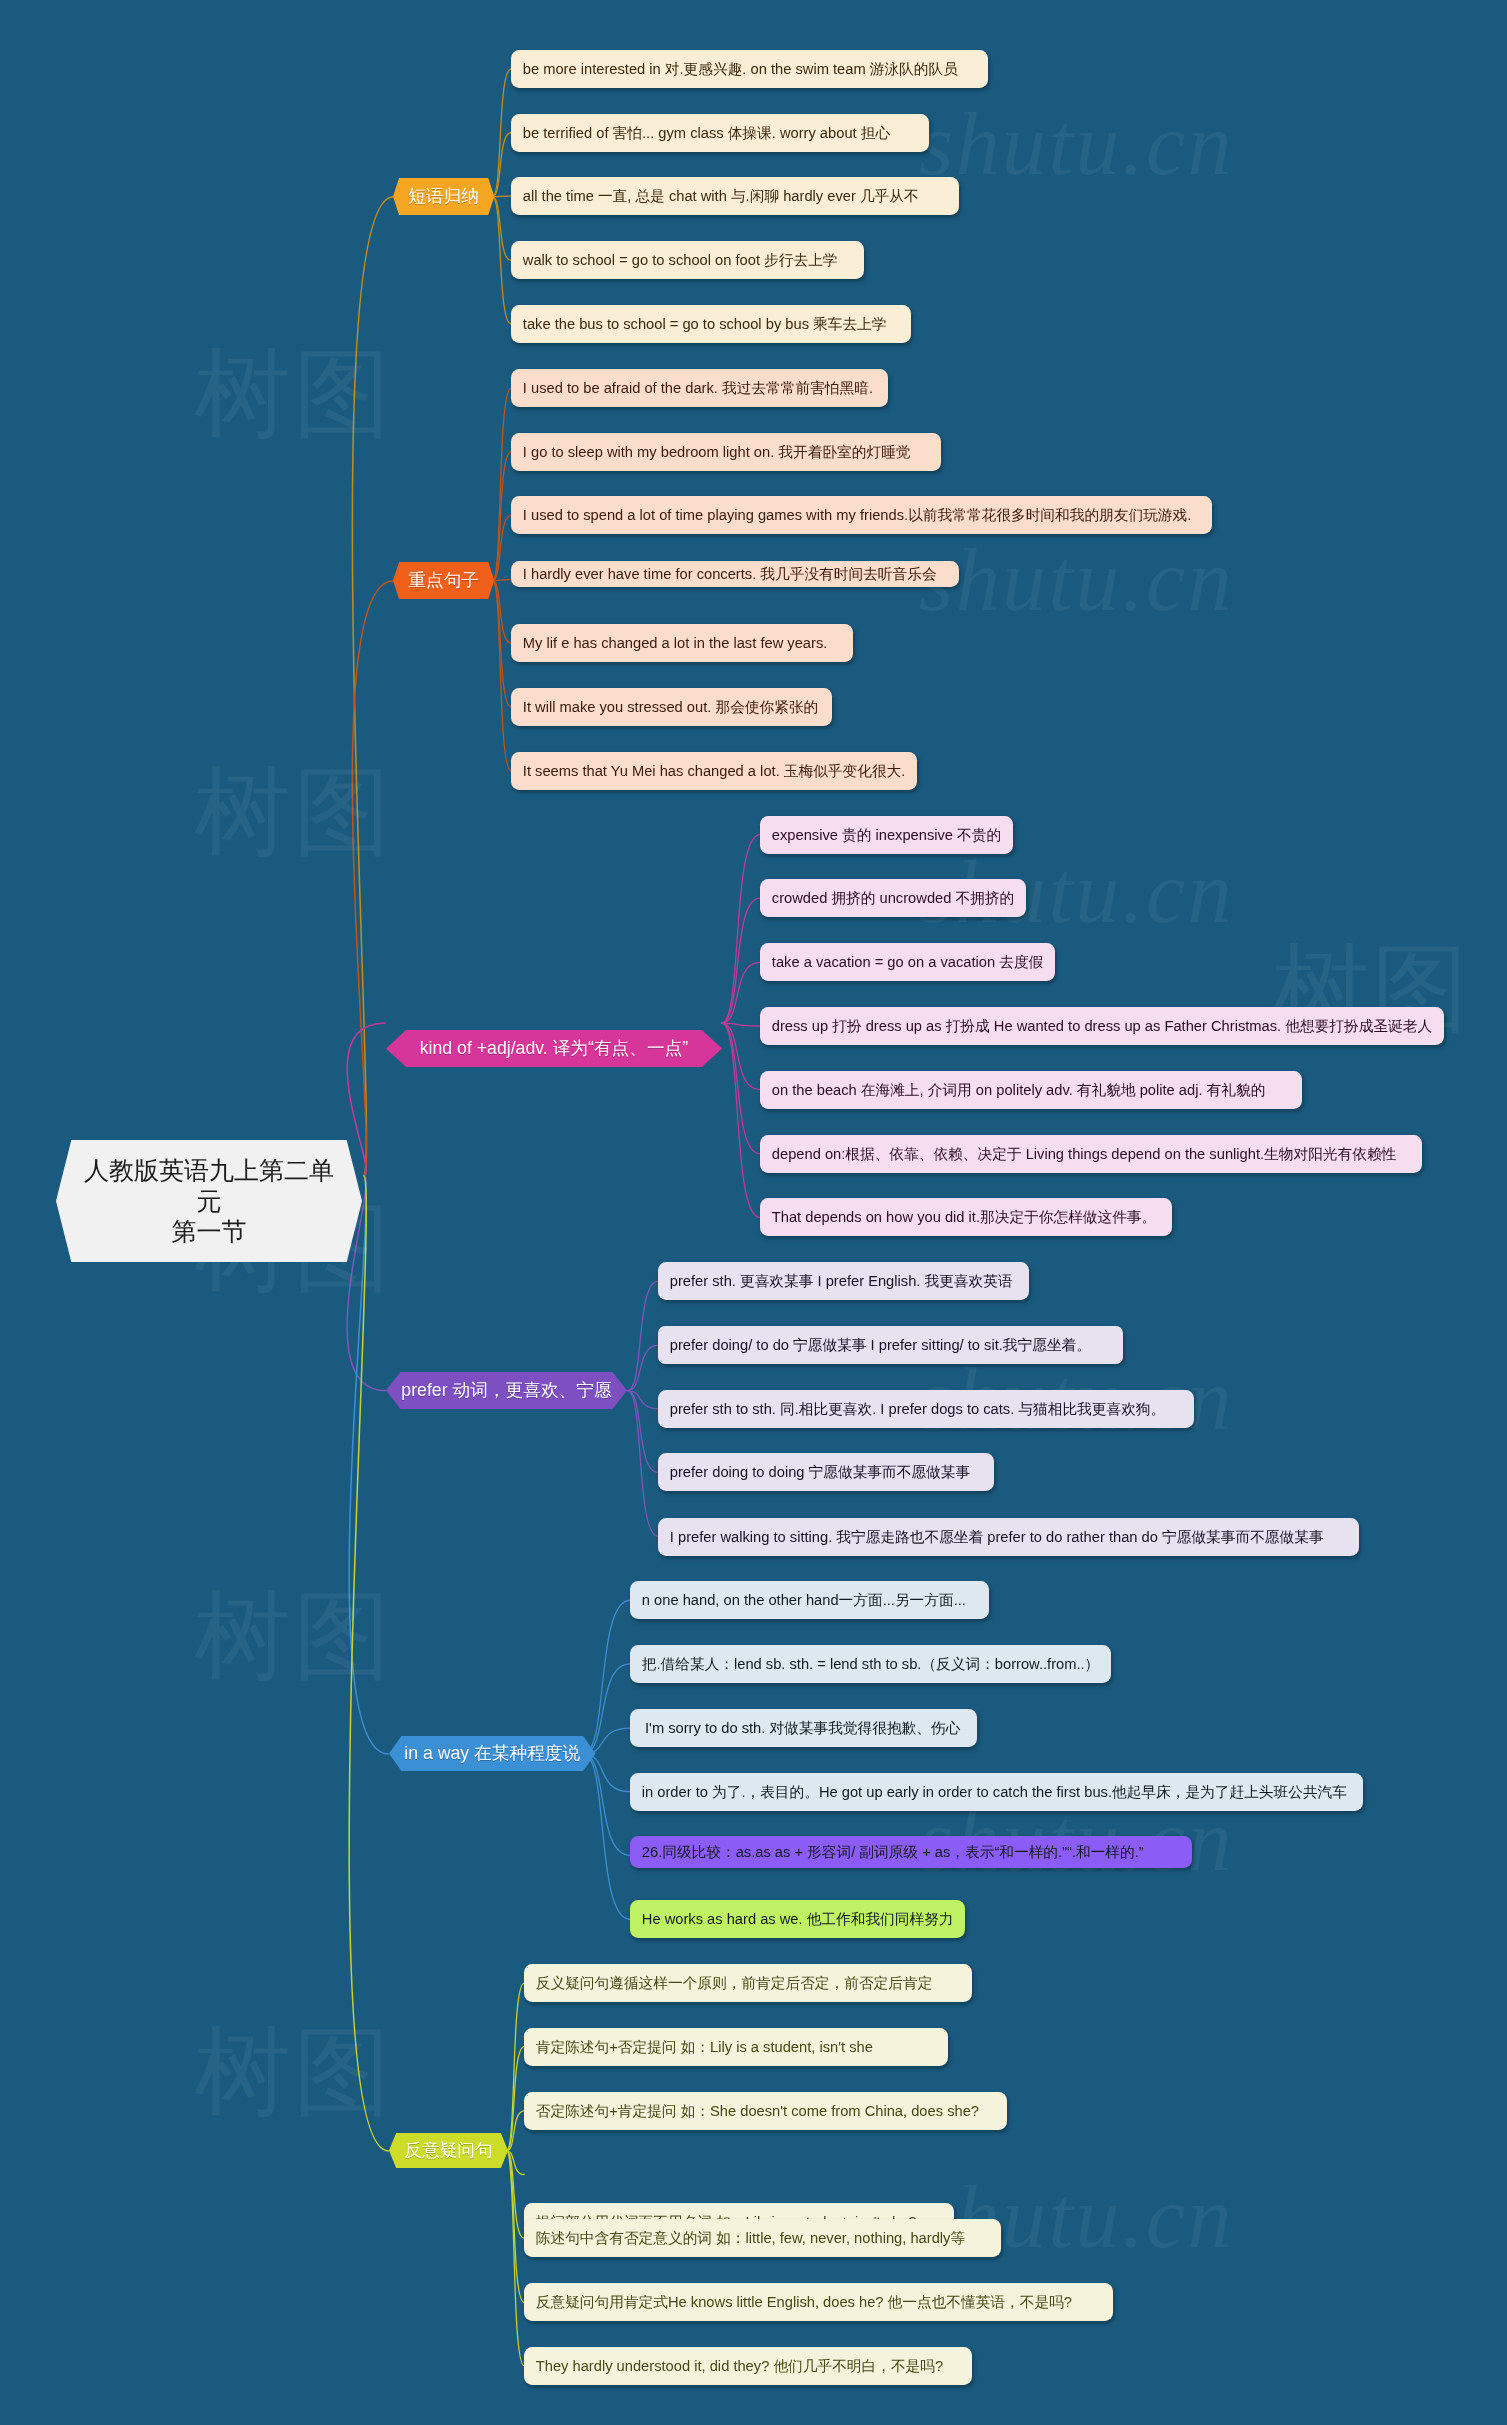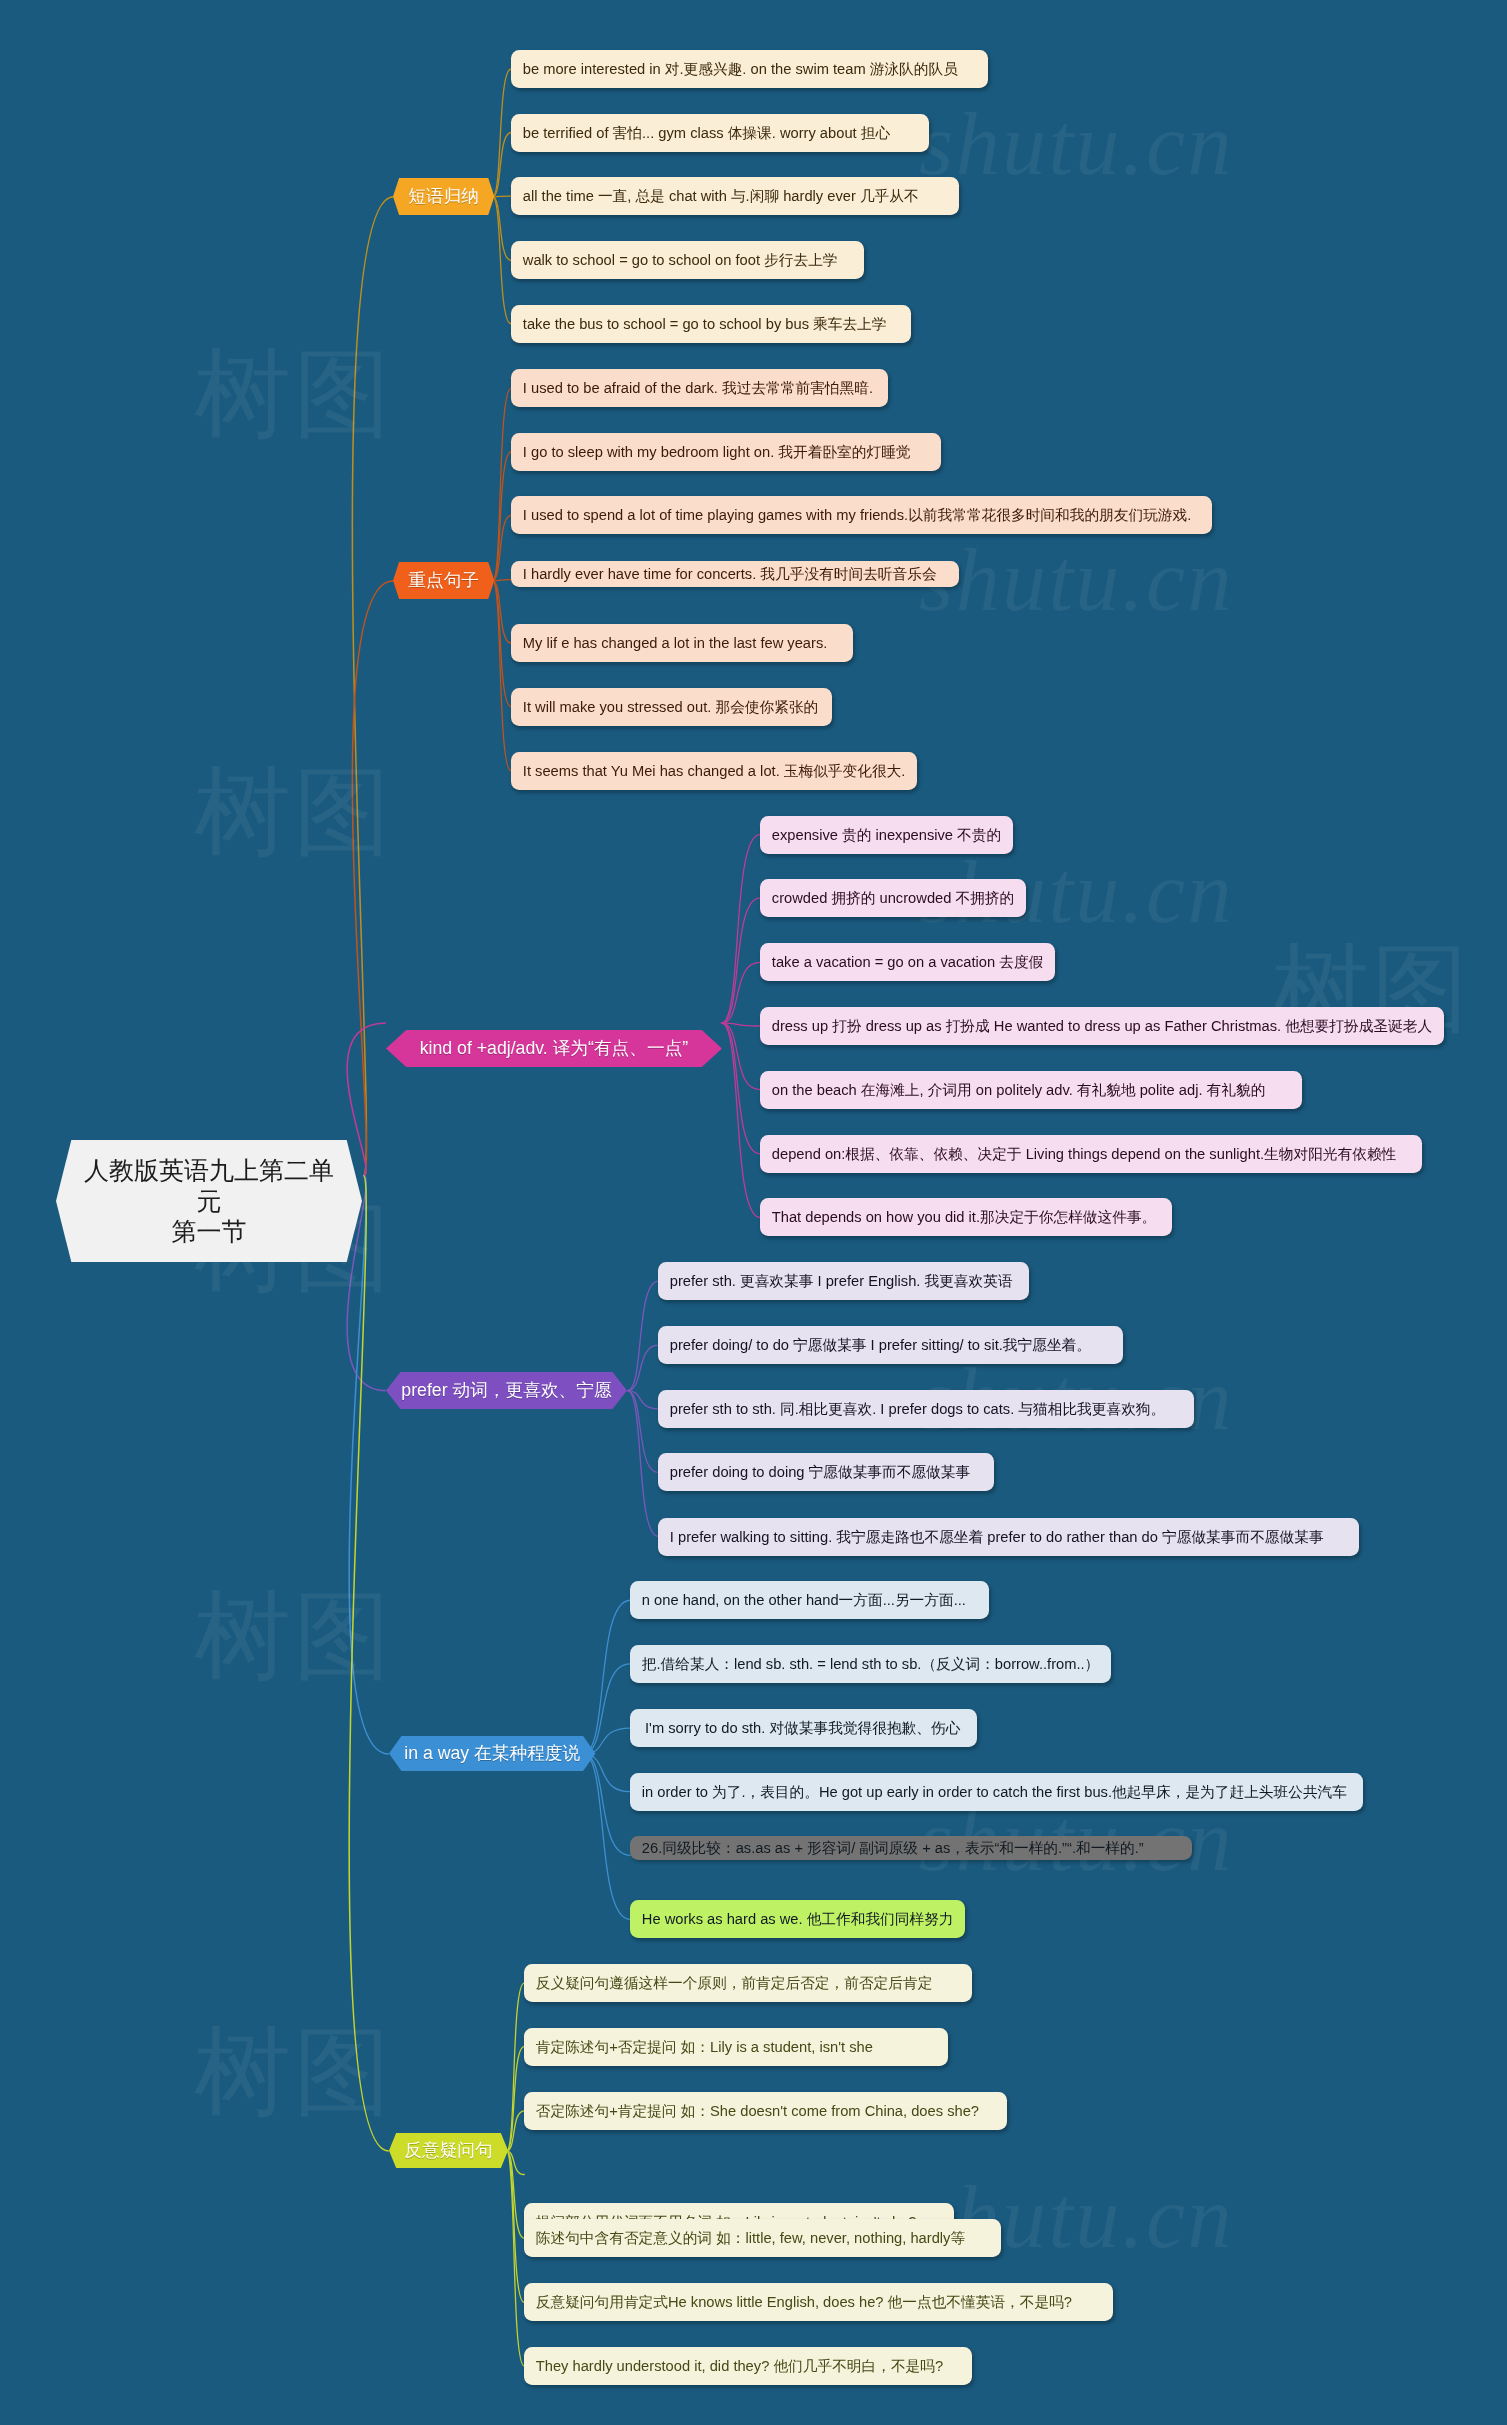--- a/index.html
+++ b/index.html
@@ -210,21 +210,21 @@
     </div>
     <div class="leaf" style="left: 760px; top: 1135px; min-width: 662px; height: 38px; background: rgb(247, 221, 240); color: rgb(43, 11, 35);">
       <span>depend on:根据、依靠、依赖、决定于  Living things depend on the sunlight.生物对阳光有依赖性</span>
     </div>
     <div class="leaf" style="left: 760px; top: 1198px; min-width: 412px; height: 38px; background: rgb(247, 221, 240); color: rgb(43, 11, 35);">
       <span>That depends on how you did it.那决定于你怎样做这件事。</span>
     </div>
     <div class="leaf" style="left: 658px; top: 1262px; min-width: 371px; height: 38px; background: rgb(230, 226, 239); color: rgb(22, 18, 37);">
       <span>prefer sth. 更喜欢某事 I prefer English. 我更喜欢英语</span>
     </div>
-    <div class="leaf" style="left: 658px; top: 1326px; min-width: 465px; height: 38px; background: rgb(230, 226, 239); color: rgb(22, 18, 37);">
+    <div class="leaf" style="left: 658px; top: 1326px; min-width: 465px; height: 38px; background: rgb(230, 226, 239); color: rgb(22, 18, 37); border-radius: 7px;">
       <span>prefer doing/ to do 宁愿做某事 I prefer sitting/ to sit.我宁愿坐着。</span>
     </div>
     <div class="leaf" style="left: 658px; top: 1390px; min-width: 536px; height: 38px; background: rgb(230, 226, 239); color: rgb(22, 18, 37);">
       <span>prefer sth to sth. 同.相比更喜欢.  I prefer dogs to cats. 与猫相比我更喜欢狗。</span>
     </div>
     <div class="leaf" style="left: 658px; top: 1453px; min-width: 336px; height: 38px; background: rgb(230, 226, 239); color: rgb(22, 18, 37);">
       <span>prefer doing to doing 宁愿做某事而不愿做某事</span>
     </div>
     <div class="leaf" style="left: 658px; top: 1518px; min-width: 701px; height: 38px; background: rgb(230, 226, 239); color: rgb(22, 18, 37);">
       <span>I prefer walking to sitting. 我宁愿走路也不愿坐着   prefer to do rather than do 宁愿做某事而不愿做某事</span>
@@ -234,21 +234,21 @@
     </div>
     <div class="leaf" style="left: 630px; top: 1645px; min-width: 471px; height: 38px; background: rgb(221, 232, 241); color: rgb(17, 26, 34);">
       <span>把.借给某人：lend sb. sth. = lend sth to sb.（反义词：borrow..from..）</span>
     </div>
     <div class="leaf" style="left: 630px; top: 1709px; min-width: 347px; height: 38px; background: rgb(221, 232, 241); color: rgb(17, 26, 34); padding-left: 15px;">
       <span>I'm sorry to do sth. 对做某事我觉得很抱歉、伤心</span>
     </div>
     <div class="leaf" style="left: 630px; top: 1773px; min-width: 733px; height: 38px; background: rgb(221, 232, 241); color: rgb(17, 26, 34);">
       <span>in order to 为了.，表目的。He got up early in order to catch the first bus.他起早床，是为了赶上头班公共汽车</span>
     </div>
-    <div class="leaf" style="left: 630px; top: 1836px; min-width: 562px; height: 24px; background: #737373; color: rgb(17, 26, 34);">
+    <div class="leaf" style="left: 630px; top: 1836px; min-width: 562px; height: 32px; background: #8b5cf6; color: rgb(17, 26, 34);">
       <span>26.同级比较：as.as   as + 形容词/ 副词原级 + as，表示“和一样的.”“.和一样的.”</span>
     </div>
     <div class="leaf" style="left: 630px; top: 1900px; min-width: 330px; height: 38px; background: #bef264; color: rgb(17, 26, 34);">
       <span>He works as hard as we. 他工作和我们同样努力</span>
     </div>
     <div class="leaf" style="left: 524px; top: 1964px; min-width: 448px; height: 38px; background: rgb(245, 243, 219); color: rgb(68, 74, 22);">
       <span>反义疑问句遵循这样一个原则，前肯定后否定，前否定后肯定</span>
     </div>
     <div class="leaf" style="left: 524px; top: 2028px; min-width: 424px; height: 38px; background: rgb(245, 243, 219); color: rgb(68, 74, 22);">
       <span>肯定陈述句+否定提问 如：Lily is a student, isn't she</span>

